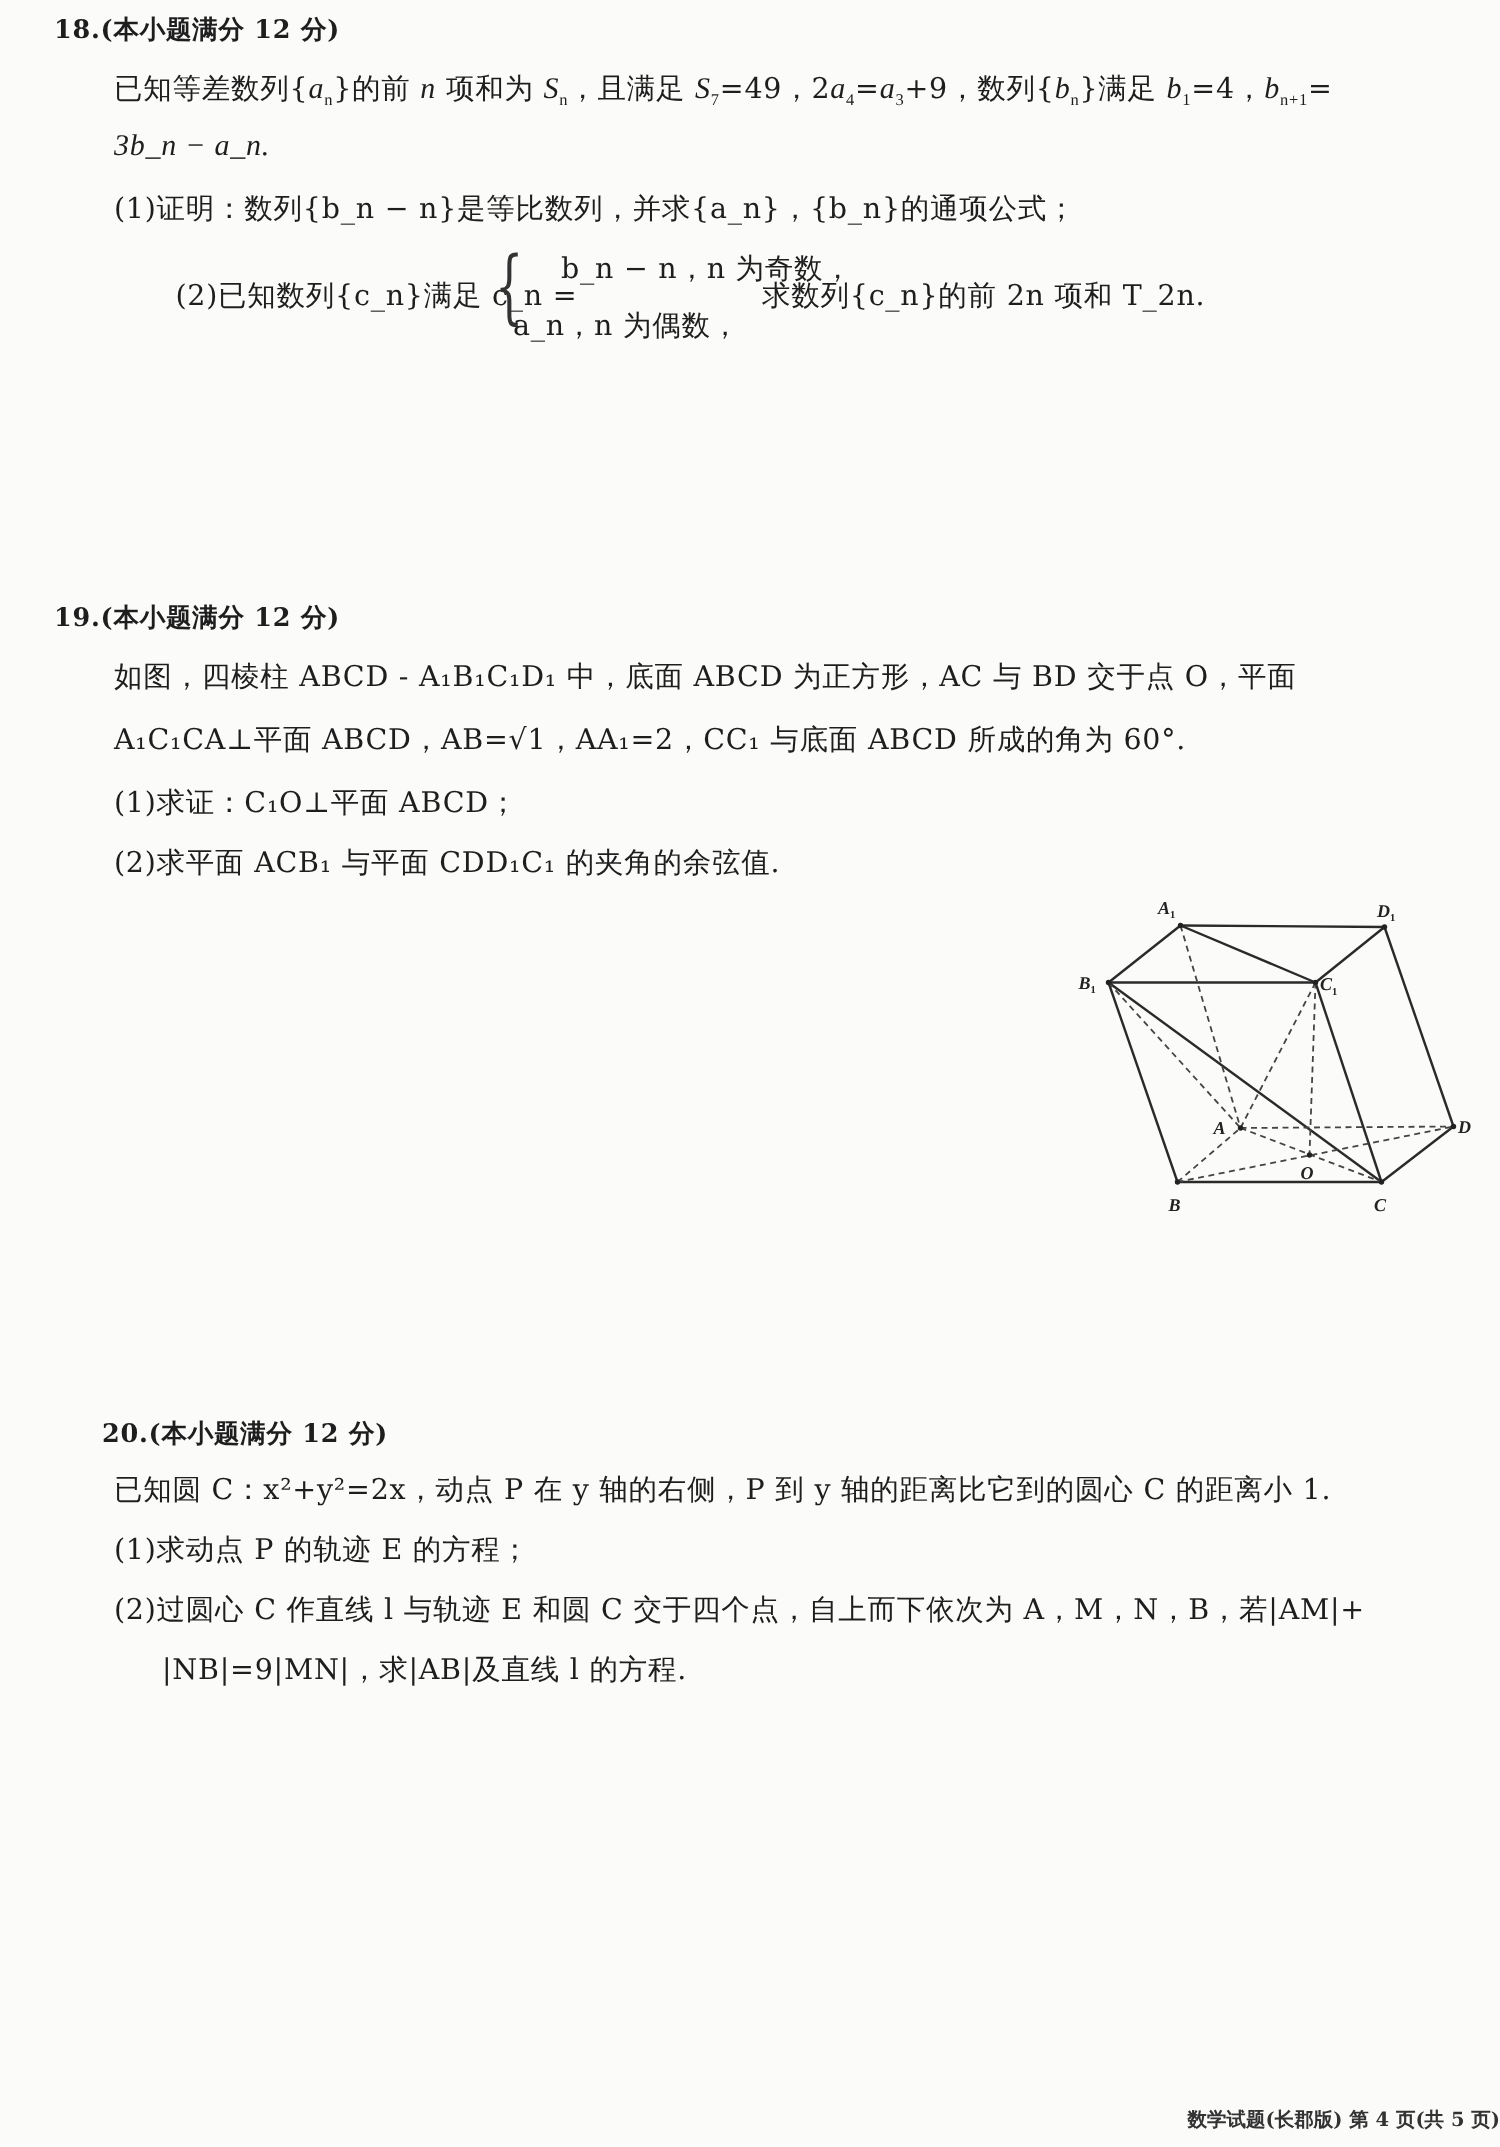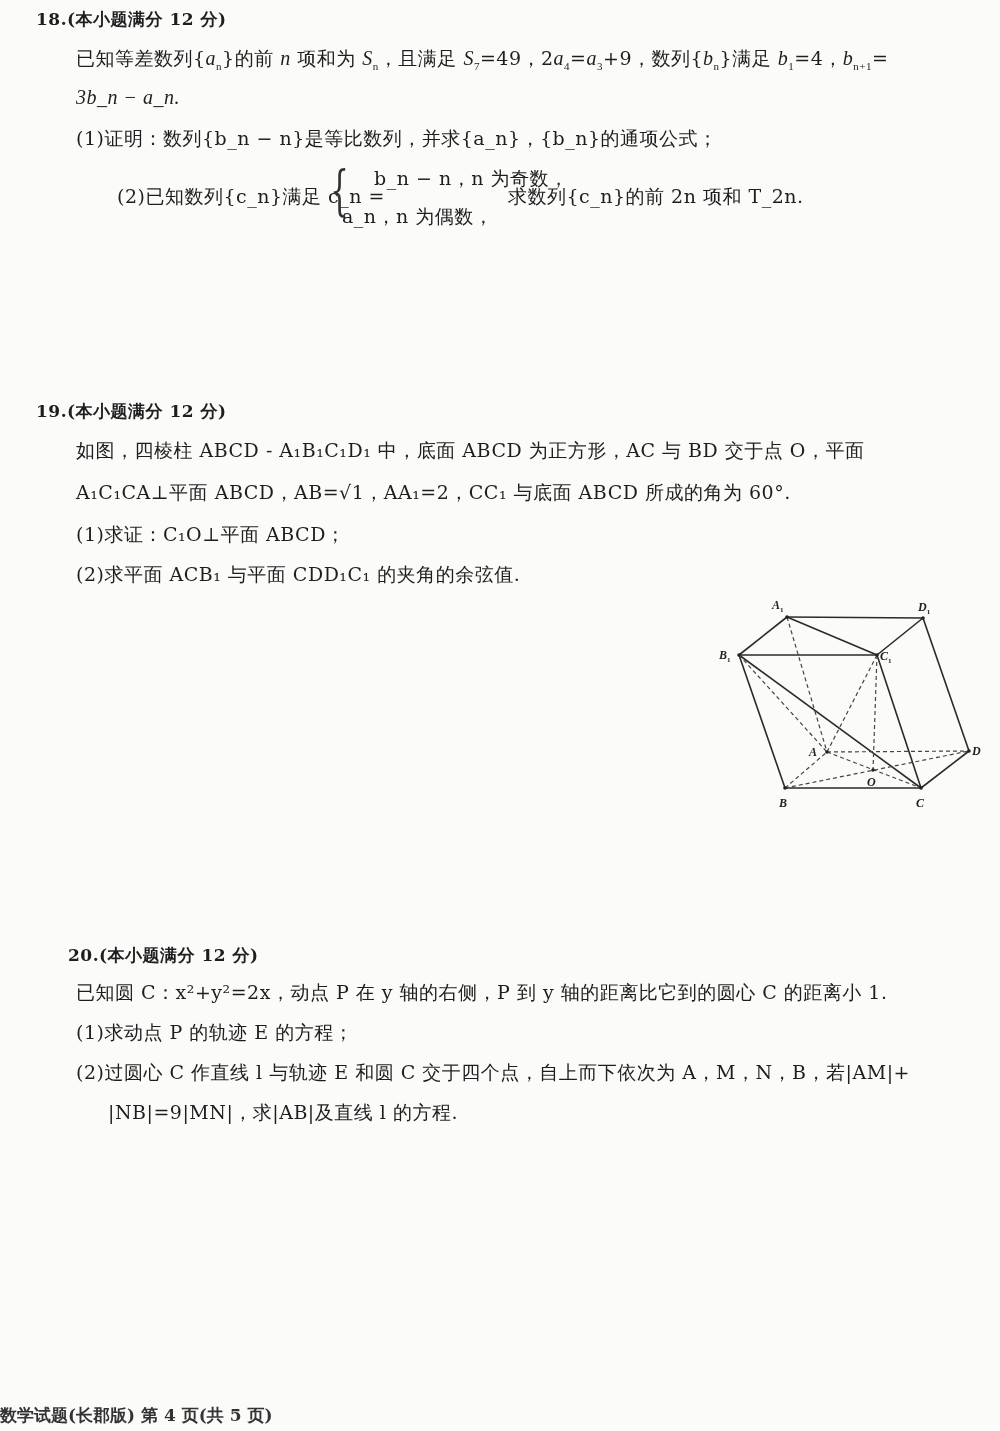--- a/index.html
+++ b/index.html
@@ -6,21 +6,21 @@
   body {
     width: 1000px; height: 1431px; background: #fbfbfa; position: relative;
     font-family: "DejaVu Serif", "Liberation Serif", serif; color: #1e1e1e;
     overflow: hidden;
   }
   .line { position: absolute; white-space: nowrap; font-size: 19px; letter-spacing: 0.5px; }
   .head { font-size: 17px; font-weight: bold; }
   .m { font-style: italic; font-family: "Liberation Serif", "DejaVu Serif", serif; font-size: 20px; }
   sub, sup { font-size: 11px; font-style: normal; }
   .brace { position: absolute; font-size: 54px; font-weight: 100; color: #333; line-height: 1; transform: scaleX(0.55); transform-origin: left; }
-  .footer { position: absolute; top: 1404px; left: 0; width: 1000px; text-align: left; font-size: 17px; font-weight: bold; color: #333; }
+  .footer { position: absolute; top: 1404px; left: 0; width: 1000px; text-align: right; font-size: 13px; font-weight: bold; color: #333; }
   svg { position: absolute; left: 0; top: 0; }
   .lbl { font-family: "Liberation Serif", serif; font-style: italic; font-size: 12px; font-weight: bold; fill: #222; }
   .lblsub { font-size: 7px; font-style: normal; }
 </style>
 </head>
 <body>
 
 <div class="line head" style="top:8px;left:36px;">
   <span>18.</span><span>(本小题满分 12 分)</span>
 </div>

